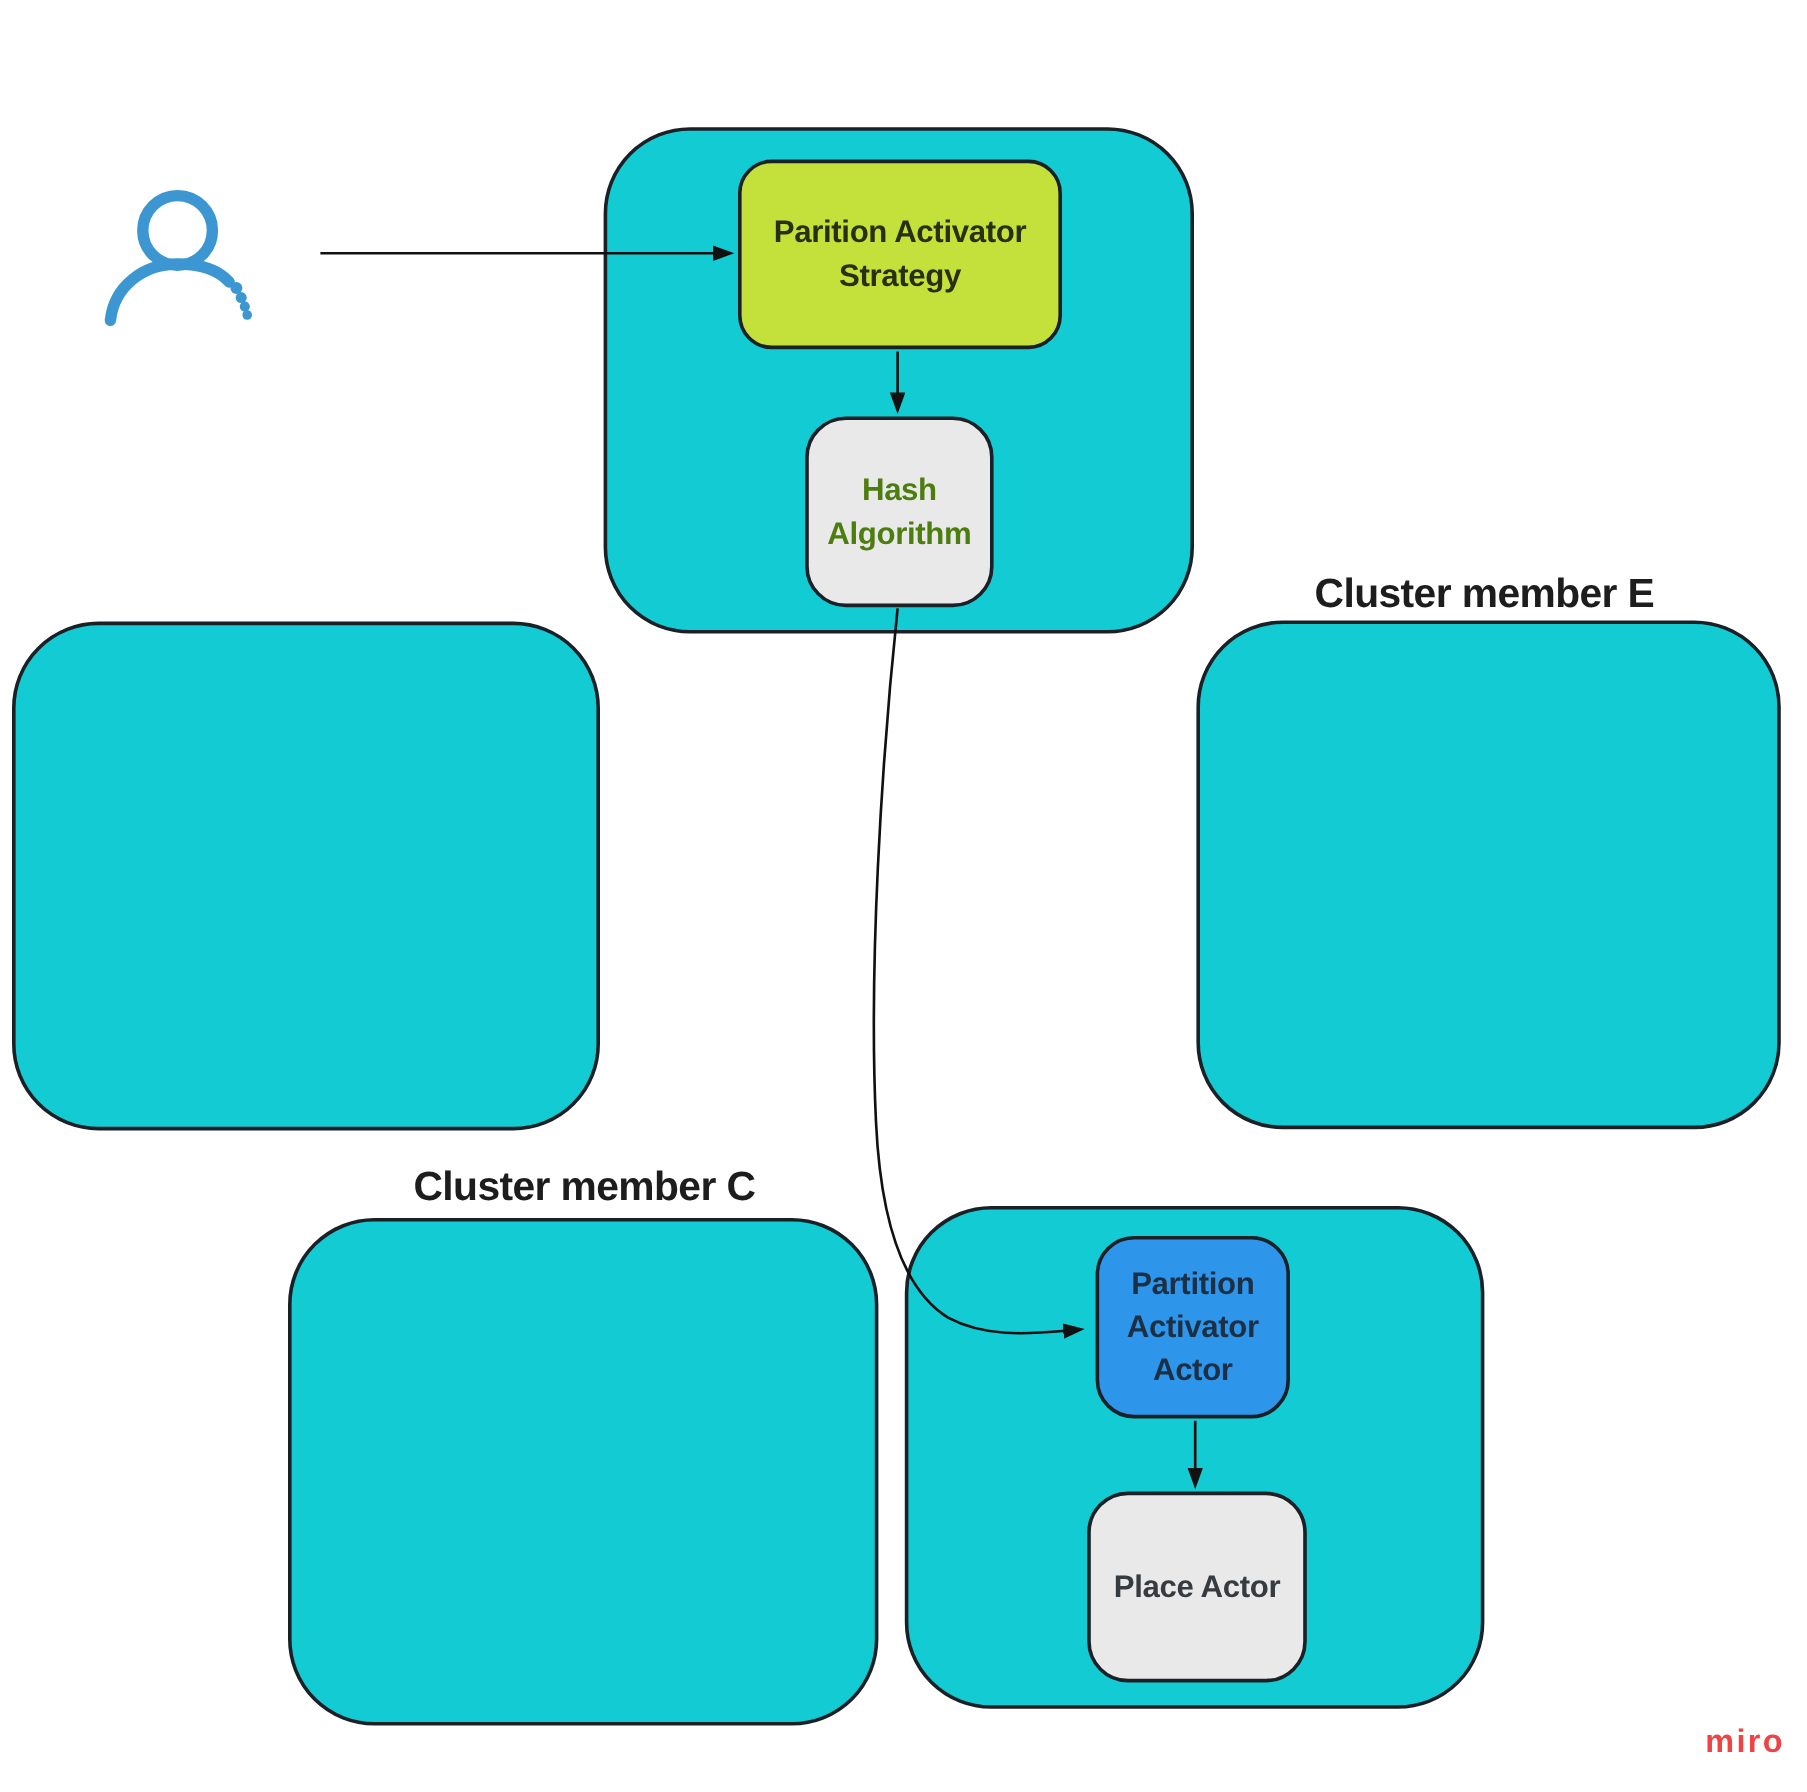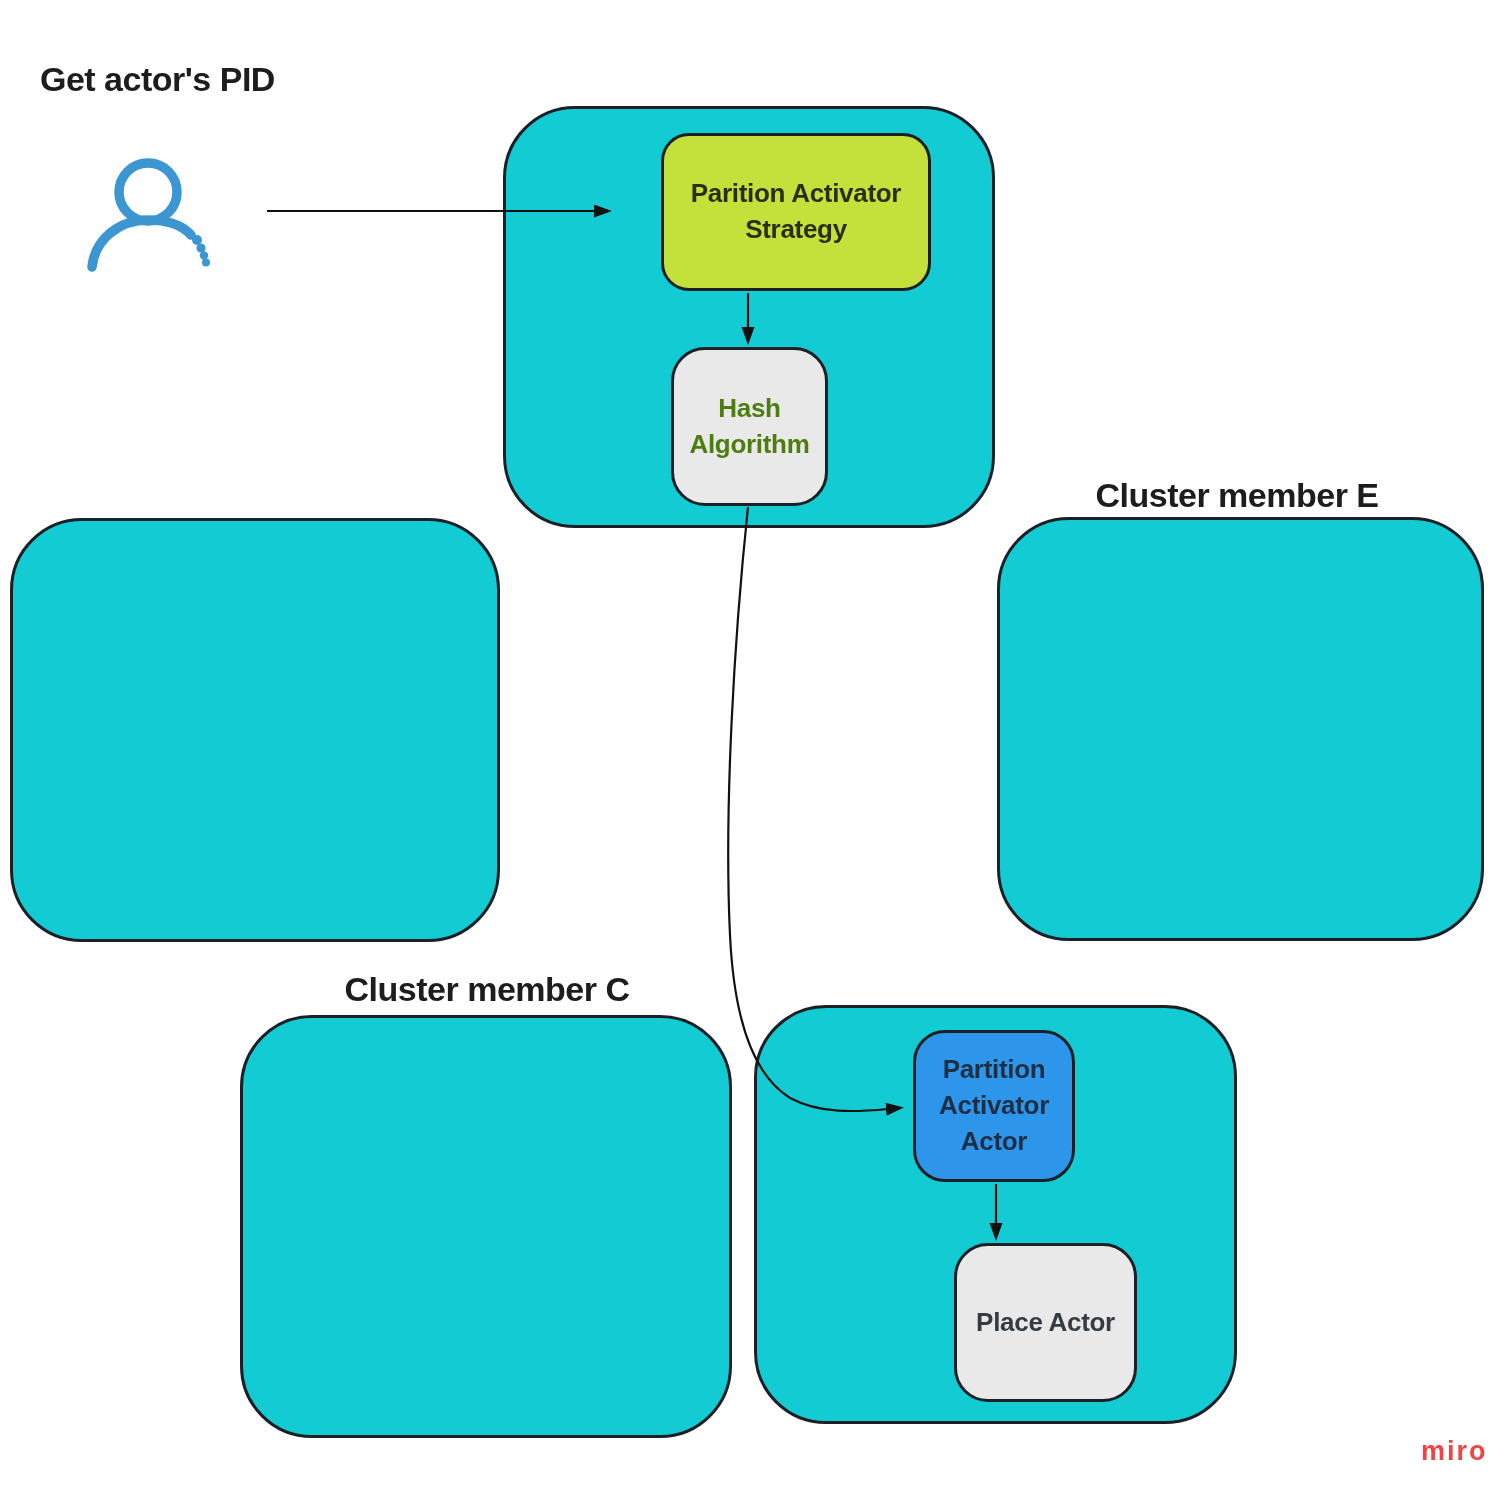--- a/index.html
+++ b/index.html
@@ -52,21 +52,20 @@
   }
   #node-actor{
     left:913px;top:1030px;width:162px;height:152px;
     border-radius:32px;
     color:#1c2f44;
   }
   #node-place{
     left:906px;top:1243px;width:183px;height:159px;
     border-radius:34px;
     color:#363b40;
-    margin-left:48px;
   }
   #connector-layer{
     position:absolute;left:0;top:0;width:1506px;height:1493px;
     pointer-events:none;
   }
   #connector-layer path.connector{pointer-events:stroke;}
   #person-icon-wrap{
     position:absolute;left:80px;top:140px;width:160px;height:150px;
   }
   #watermark{
@@ -74,40 +73,39 @@
     font-size:27px;font-weight:600;
     letter-spacing:2px;
     color:#ef4444;
   }
 </style>
 </head>
 <body>
 
 <div id="canvas">
 
-  <div class="free-label" style="left:40px;top:60px;">Get actor's PID</div>
 
 
 
   <div class="free-label centered" style="left:1237px;top:476px;">Cluster member E</div>
 
   <div class="free-label centered" style="left:487px;top:970px;">Cluster member C</div>
 
 
   <div class="cluster-box" style="left:503px;top:106px;width:492px;height:422px;"></div>
 
   <div class="cluster-box" style="left:10px;top:518px;width:490px;height:424px;"></div>
 
   <div class="cluster-box" style="left:997px;top:517px;width:487px;height:424px;"></div>
 
   <div class="cluster-box" style="left:240px;top:1015px;width:492px;height:423px;"></div>
 
   <div class="cluster-box" style="left:754px;top:1005px;width:483px;height:419px;"></div>
 
-  <div class="node" id="node-strategy" style="background-color: rgb(196, 225, 59); margin-left: 46px;">
+  <div class="node" id="node-strategy" style="background-color: rgb(196, 225, 59);">
     <span>Parition Activator Strategy</span>
   </div>
 
   <div class="node" id="node-hash" style="background-color: rgb(233, 233, 233);">
     <span>Hash Algorithm</span>
   </div>
 
   <div class="node" id="node-actor" style="background-color: rgb(46, 150, 234);">
     <span>Partition Activator Actor</span>
   </div>

